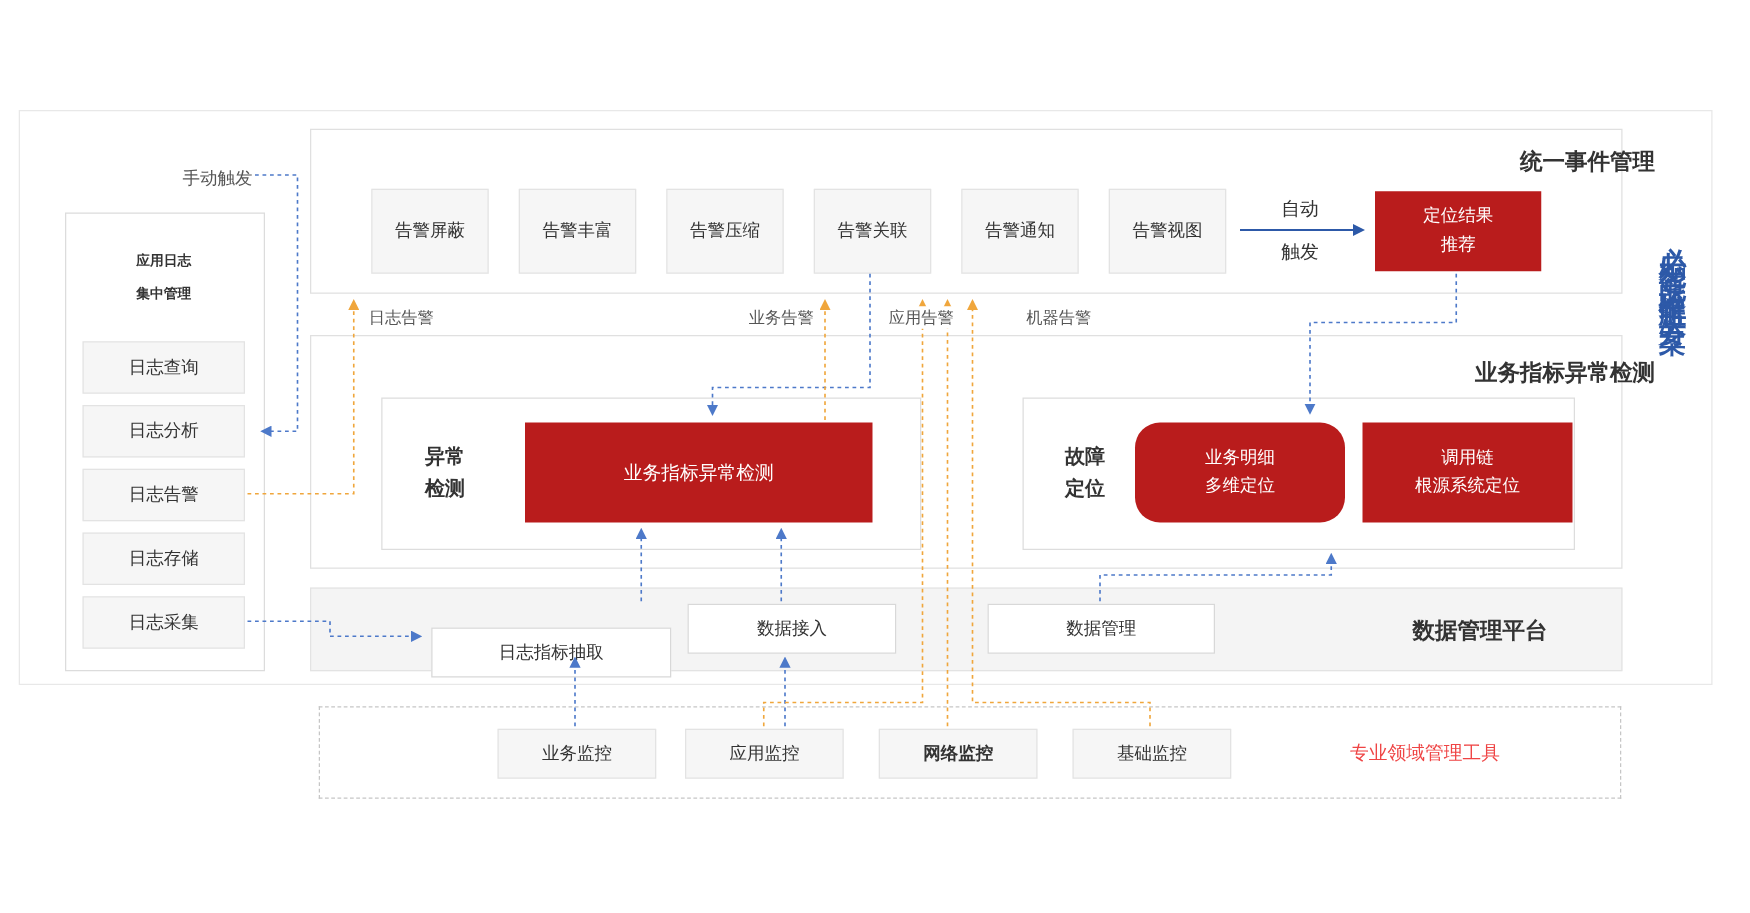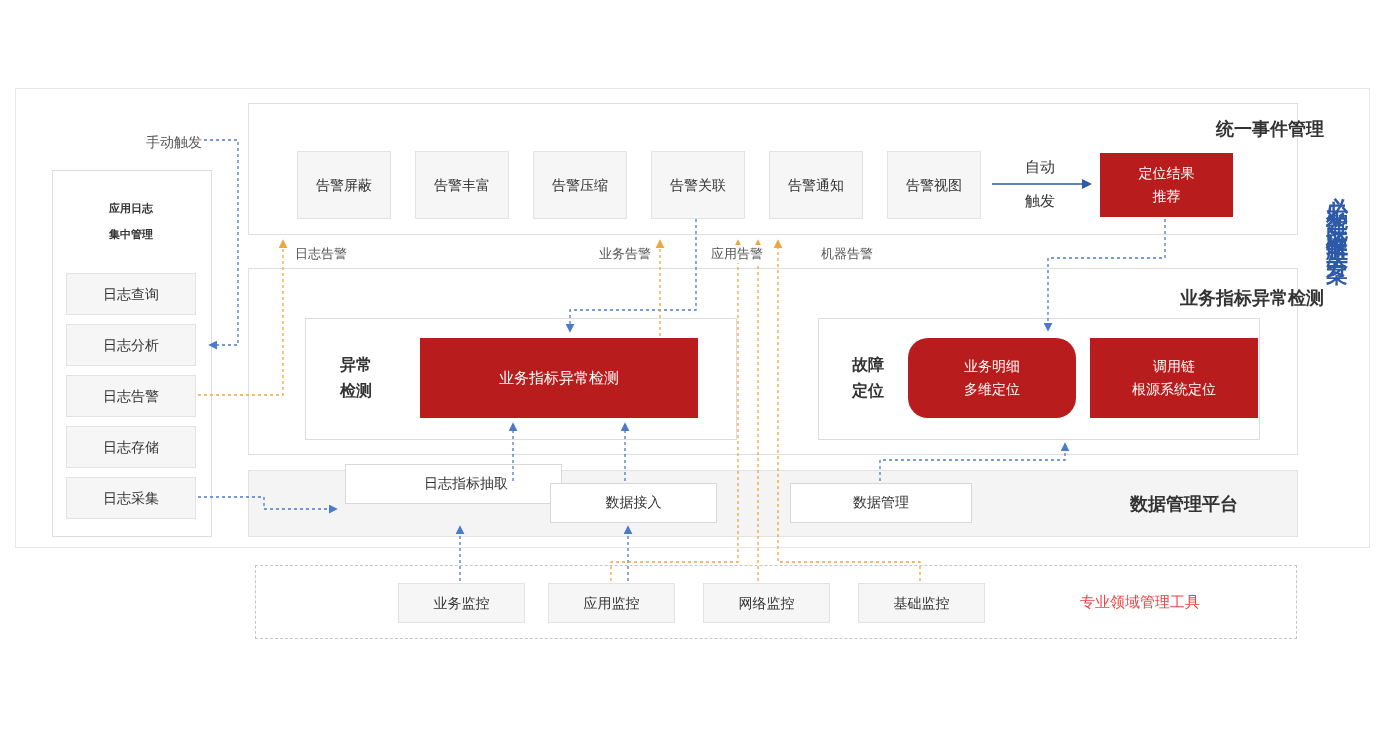--- a/index.html
+++ b/index.html
@@ -105,28 +105,28 @@
     <span>业务明细</span>
     <span>多维定位</span>
   </div>
   <div class="abs bbox" style="left:1090px;top:338px;width:168px;height:80px;">
     <span>调用链</span>
     <span>根源系统定位</span>
   </div>
 
   <div class="abs platform" style="left:248px;top:470px;width:1048px;height:65px;"></div>
   <div class="abs sec-title" style="left:1010px;top:492px;width:200px;">数据管理平台</div>
-  <div class="abs wbox" style="left:345px;top:464px;width:190px;height:38px;padding-left:25px;">日志指标抽取</div>
+  <div class="abs wbox" style="left:345px;top:502px;width:190px;height:38px;">日志指标抽取</div>
   <div class="abs wbox" style="left:550px;top:483px;width:165px;height:38px;">数据接入</div>
   <div class="abs wbox" style="left:790px;top:483px;width:180px;height:38px;">数据管理</div>
 
   <div class="abs tools" style="left:255px;top:565px;width:1040px;height:72px;"></div>
   <div class="abs gbox" style="left:398px;top:583px;width:125px;height:38px;">业务监控</div>
   <div class="abs gbox" style="left:548px;top:583px;width:125px;height:38px;">应用监控</div>
-  <div class="abs gbox" style="left:703px;top:583px;width:125px;height:38px;">网络监控</div>
+  <div class="abs gbox" style="left:703px;top:583px;width:125px;height:38px;font-weight:bold;">网络监控</div>
   <div class="abs gbox" style="left:858px;top:583px;width:125px;height:38px;">基础监控</div>
   <div class="abs small-label" style="left:1080px;top:593px;font-size:15px;color:#ef4444;">专业领域管理工具</div>
 
   <svg class="overlay" width="1400" height="730" viewBox="0 0 1400 730">
     <defs>
       <marker id="m-blue" viewBox="0 0 10 10" refX="8" refY="5" markerWidth="9" markerHeight="9" orient="auto" markerUnits="userSpaceOnUse">
         <path d="M0,0 L10,5 L0,10 z" fill="#4d79c9"></path>
       </marker>
       <marker id="m-orange" viewBox="0 0 10 10" refX="8" refY="5" markerWidth="9" markerHeight="9" orient="auto" markerUnits="userSpaceOnUse">
         <path d="M0,0 L10,5 L0,10 z" fill="#f0a63c"></path>

